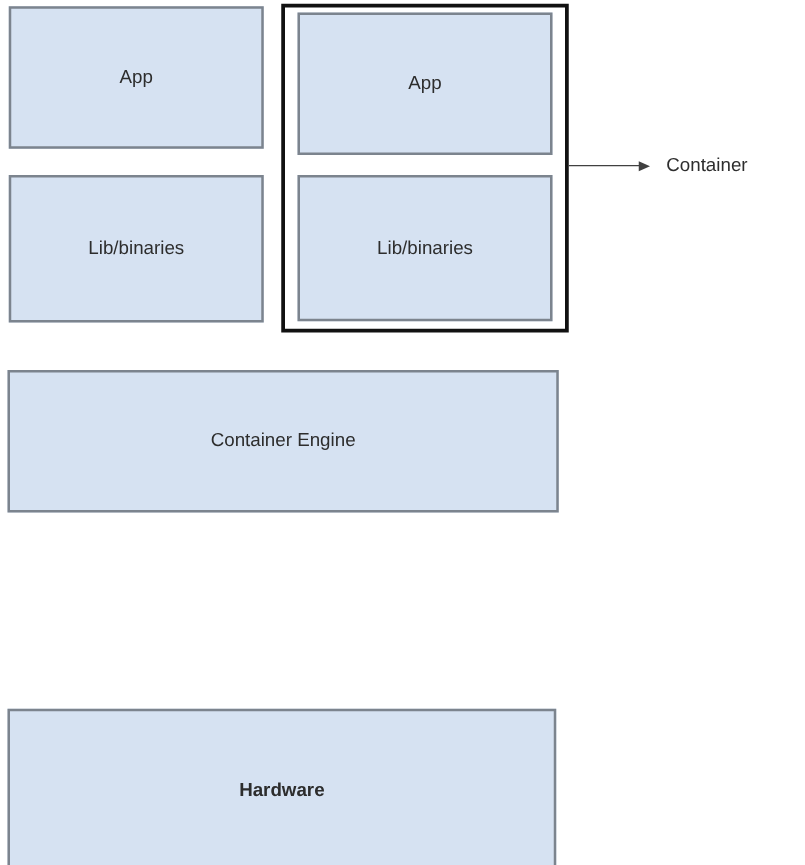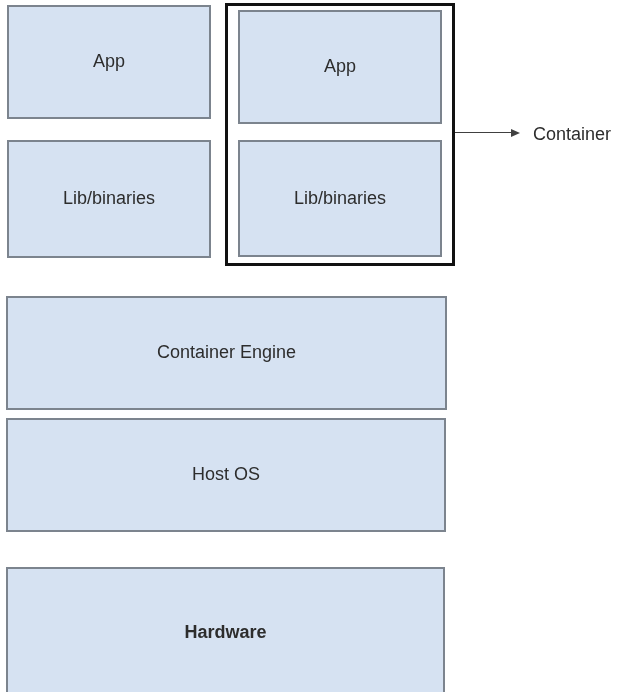--- a/index.html
+++ b/index.html
@@ -18,21 +18,21 @@
     overflow: hidden;
   }
   .box {
     position: absolute;
     box-sizing: border-box;
     background: #d6e2f2;
     border: 2px solid #7c848e;
     display: flex;
     align-items: center;
     justify-content: center;
-    font-size: 18px;
+    font-size: 15px;
     color: #2d2d2d;
     text-align: center;
     line-height: 1.2;
   }
   .container-outline {
     position: absolute;
     box-sizing: border-box;
     left: 225px;
     top: 3px;
     width: 230px;
@@ -62,21 +62,21 @@
     width: 0;
     height: 0;
     border-left: 9px solid #404040;
     border-top: 4px solid transparent;
     border-bottom: 4px solid transparent;
   }
   .callout-label {
     position: absolute;
     left: 533px;
     top: 124px;
-    font-size: 18px;
+    font-size: 15px;
     color: #2d2d2d;
     white-space: nowrap;
   }
 </style>
 </head>
 <body>
 
 <div class="canvas">
 
   <div class="box left-app">
@@ -97,21 +97,18 @@
   </div>
 
   <div class="arrow-line"></div>
   <div class="arrow-head"></div>
   <div class="callout-label">Container</div>
 
   <div class="box engine-box">
     <span>Container Engine</span>
   </div>
 
-  <div class="box hostos-box">
-    <span>Host OS</span>
-  </div>
 
   <div class="box hardware-box">
     <span>Hardware</span>
   </div>
 
 </div>
 
 </body></html>

